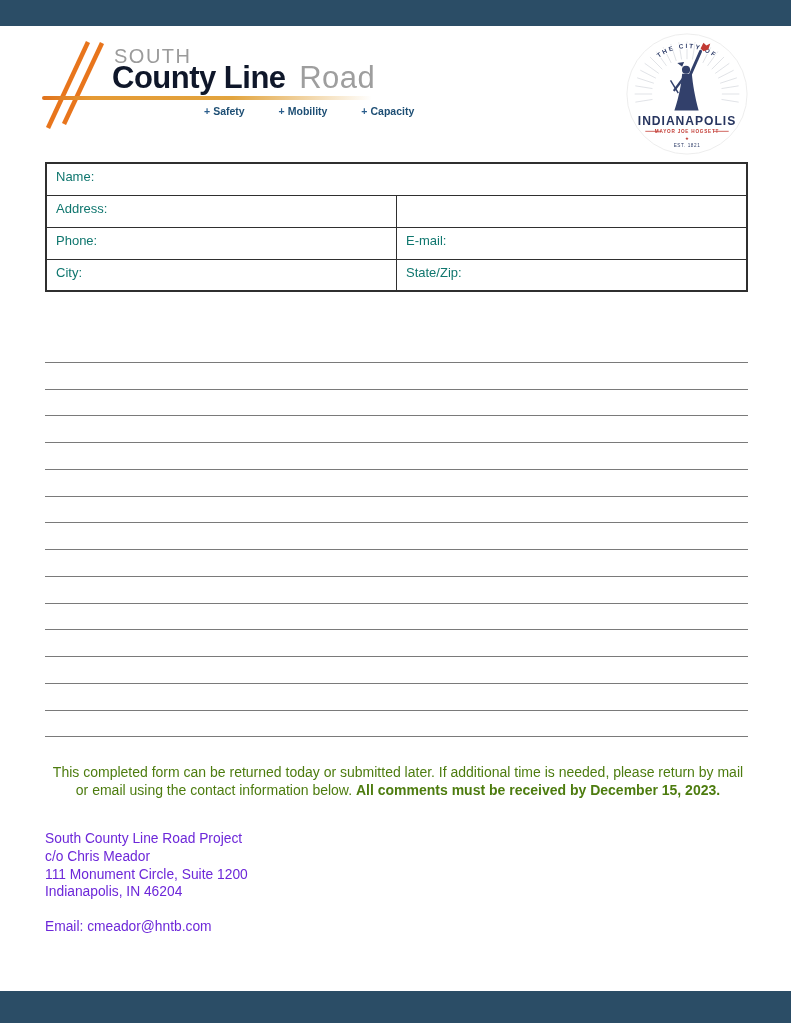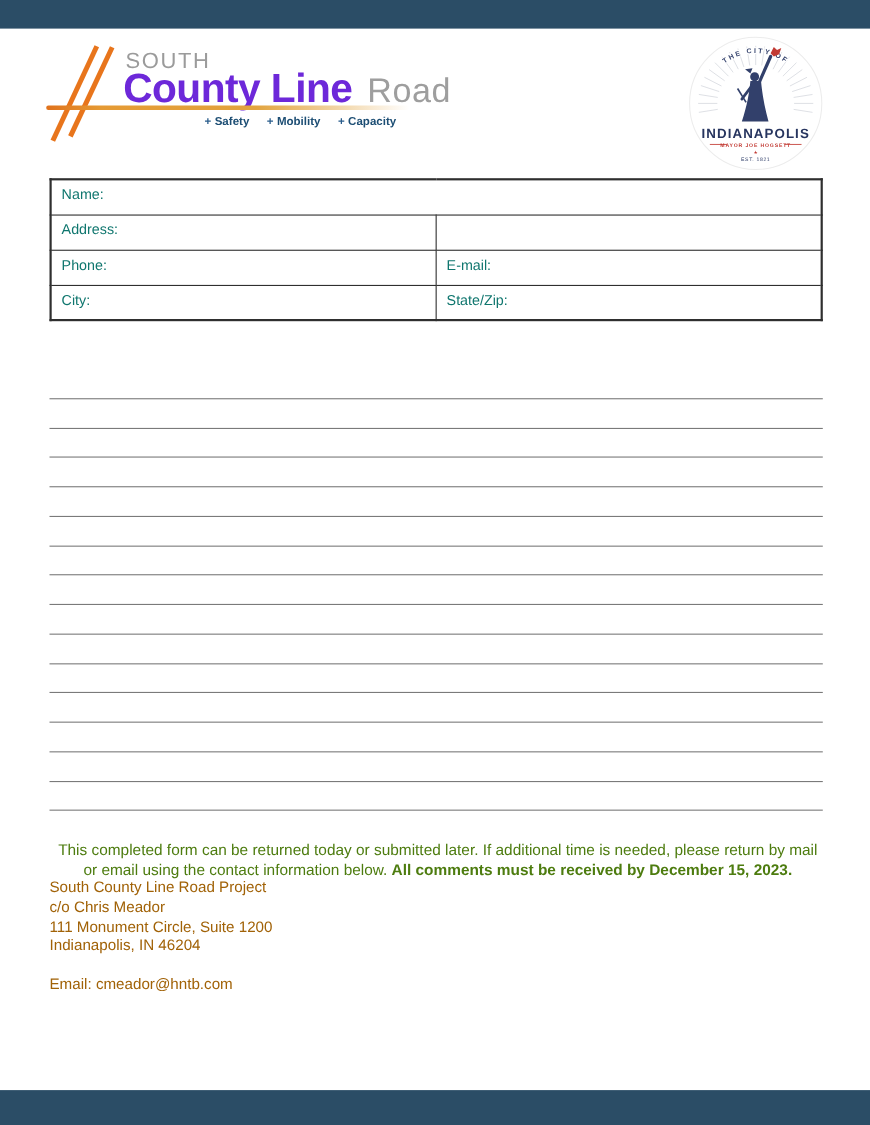--- a/index.html
+++ b/index.html
@@ -23,36 +23,36 @@
   .accent-bar.bottom { top: 991px; height: 32px; }
 
   
   .logo-slashes { position: absolute; left: 40px; top: 40px; }
   .logo-south {
     position: absolute; left: 114px; top: 45px;
     font-size: 20px; letter-spacing: 1.5px; color: #9b9b9b;
   }
   .logo-main { position: absolute; left: 112px; top: 60px; white-space: nowrap; }
   .logo-main .county-line {
-    font-size: 37px; font-weight: bold; color: #6d28d9; letter-spacing: -0.5px;
+    font-size: 31px; font-weight: bold; color: #0f172a; letter-spacing: -0.5px;
   }
   .logo-main .road {
     font-size: 31px; font-weight: 300; color: #9e9e9e; letter-spacing: 0.5px; text-align: right;
   }
   .logo-underline {
     position: absolute; left: 42px; top: 96px; width: 330px; height: 4px;
     background: linear-gradient(to right,
       #e0721c 0px, #e59a34 50px, #e2a43e 190px, rgba(226,164,62,0.0) 330px);
     border-radius: 2px;
   }
   .logo-tagline {
     position: absolute; left: 186px; top: 105px;
     font-size: 10.5px; color: #1d4e74; font-weight: bold; white-space: nowrap;
   }
-  .logo-tagline .tag-item { margin-right: 13px; }
+  .logo-tagline .tag-item { margin-right: 13px; margin-left: 18px; }
   .logo-tagline .plus { color: #2a5d8c; margin-right: 3px; font-weight: bold; }
 
   .city-seal { position: absolute; left: 624px; top: 31px; }
   .city-seal svg { font-family: "Liberation Sans", sans-serif; }
   #seal-rays line { stroke: #d8dbe0; stroke-width: 0.8; }
 
   
   .contact-table {
     position: absolute; left: 45px; top: 162px; width: 703px;
     border-collapse: collapse; table-layout: fixed;
@@ -81,22 +81,22 @@
   
   .comment-lines { position: absolute; left: 45px; top: 336px; width: 703px; }
   .comment-line { height: 26.75px; border-bottom: 1px solid #7a7a7a; }
 
   
   .notice {
     position: absolute; left: 45px; top: 764px; width: 706px;
     font-size: 14px; line-height: 17.6px; color: #4d7c0f; text-align: center;
   }
   .contact-block {
-    position: absolute; left: 45px; top: 798px; width: 500px;
-    font-size: 13.8px; line-height: 17.8px; color: #a16207;
+    position: absolute; left: 45px; top: 830px; width: 500px;
+    font-size: 13.8px; line-height: 17.8px; color: #6d28d9;
   }
   .contact-email { margin-top: 17px; }
 </style>
 </head>
 <body>
 
 <div class="page">
 
   <div class="accent-bar top"></div>
 

